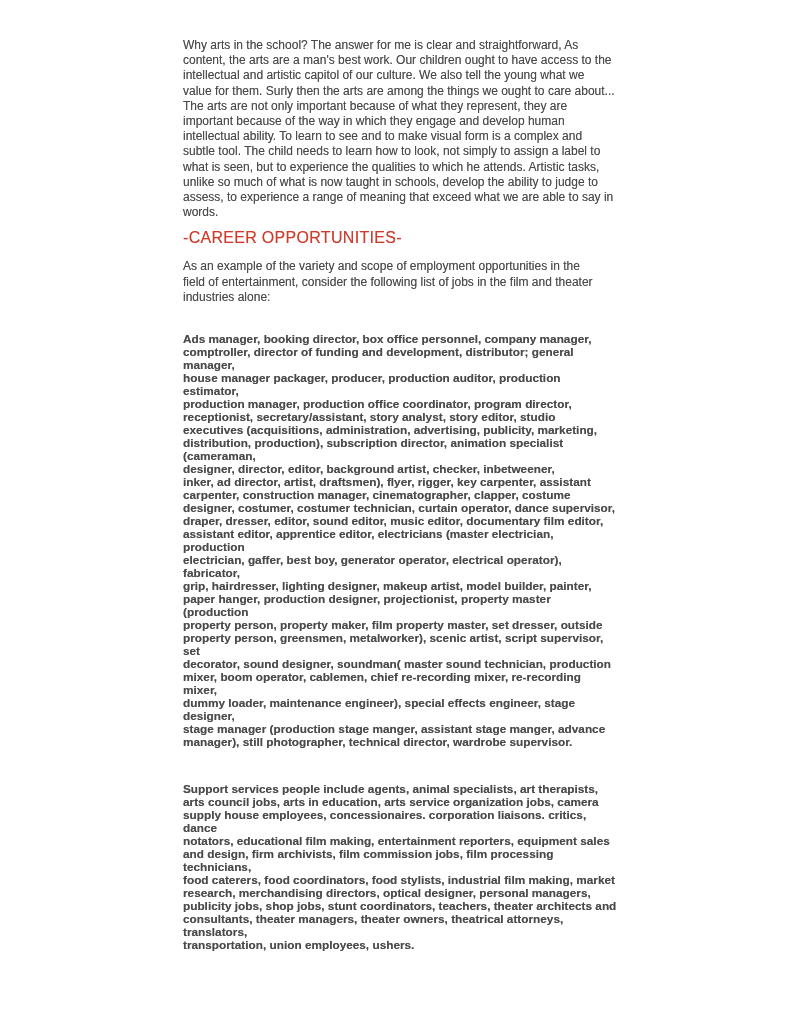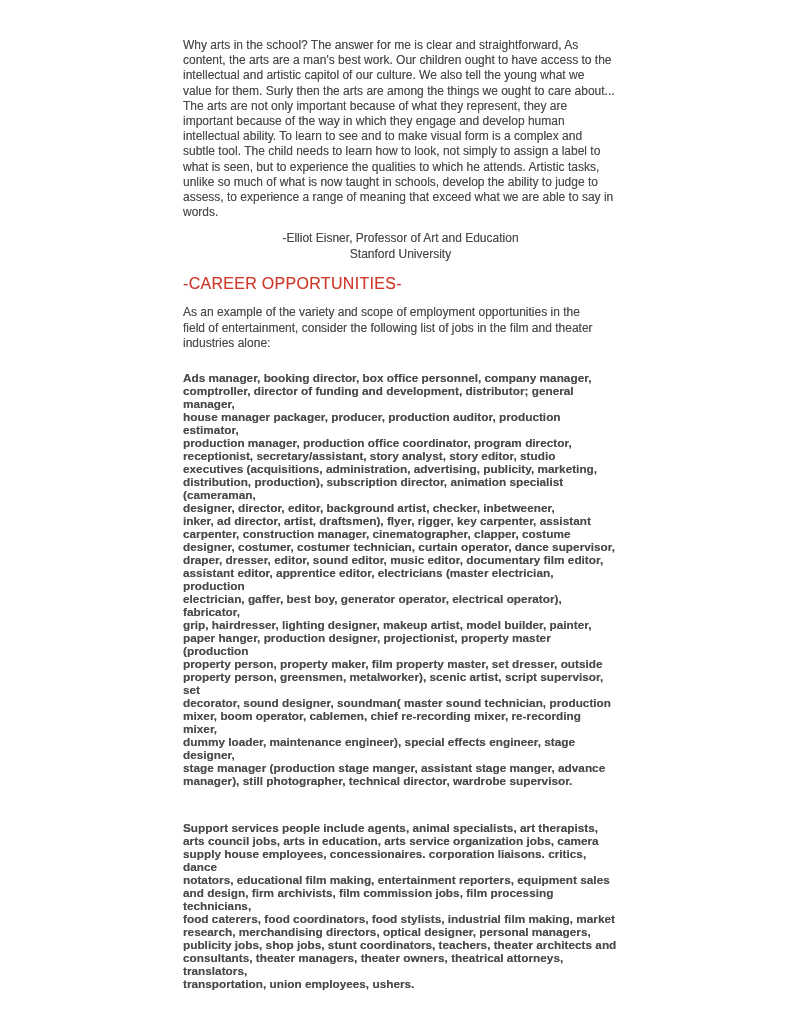--- a/index.html
+++ b/index.html
@@ -53,21 +53,21 @@
   .section-heading {
     font-size: 16px;
     line-height: 15px;
     text-align: left;
     color: #cf3a2b;
     text-shadow: 0 0 0.6px rgba(207,58,43,0.5);
     letter-spacing: 0.3px;
     margin: 0 0 14px 0;
     font-weight: 400;
   }
-  .intro-para      { margin-bottom: 21px; }
+  .intro-para      { margin-bottom: 28px; }
   .jobs-para       { margin-bottom: 34px; line-height: 13.0px; }
   .support-para    { line-height: 13px; }
   .summary-para    { margin-bottom: 12px; line-height: 15px; }
   .closing-para    { margin-bottom: 0;    line-height: 13.5px; font-size: 12px; }
 </style>
 </head>
 <body>
 
 <div class="page">
   <div class="content">
@@ -78,22 +78,20 @@
 value for them. Surly then the arts are among the things we ought to care about...
 The arts are not only important because of what they represent, they are
 important because of the way in which they engage and develop human
 intellectual ability. To learn to see and to make visual form is a complex and
 subtle tool. The child needs to learn how to look, not simply to assign a label to
 what is seen, but to experience the qualities to which he attends. Artistic tasks,
 unlike so much of what is now taught in schools, develop the ability to judge to
 assess, to experience a range of meaning that exceed what we are able to say in
 words.</p>
 
-    <p class="attribution lines">-Elliot Eisner, Professor of Art and Education
-Stanford University</p>
 
     <h2 class="section-heading">-CAREER OPPORTUNITIES-</h2>
 
     <p class="para intro-para lines">As an example of the variety and scope of employment opportunities in the
 field of entertainment, consider the following list of jobs in the film and theater
 industries alone:</p>
 
     <p class="para-tight jobs-para lines">Ads manager, booking director, box office personnel, company manager,
 comptroller, director of funding and development, distributor; general manager,
 house manager packager, producer, production auditor, production estimator,

